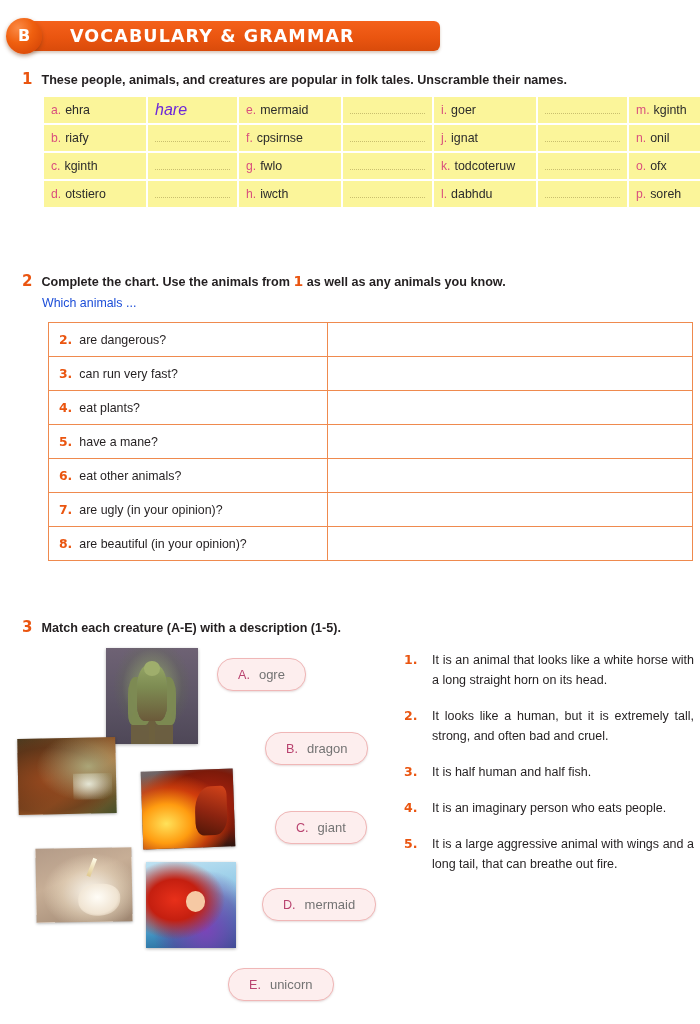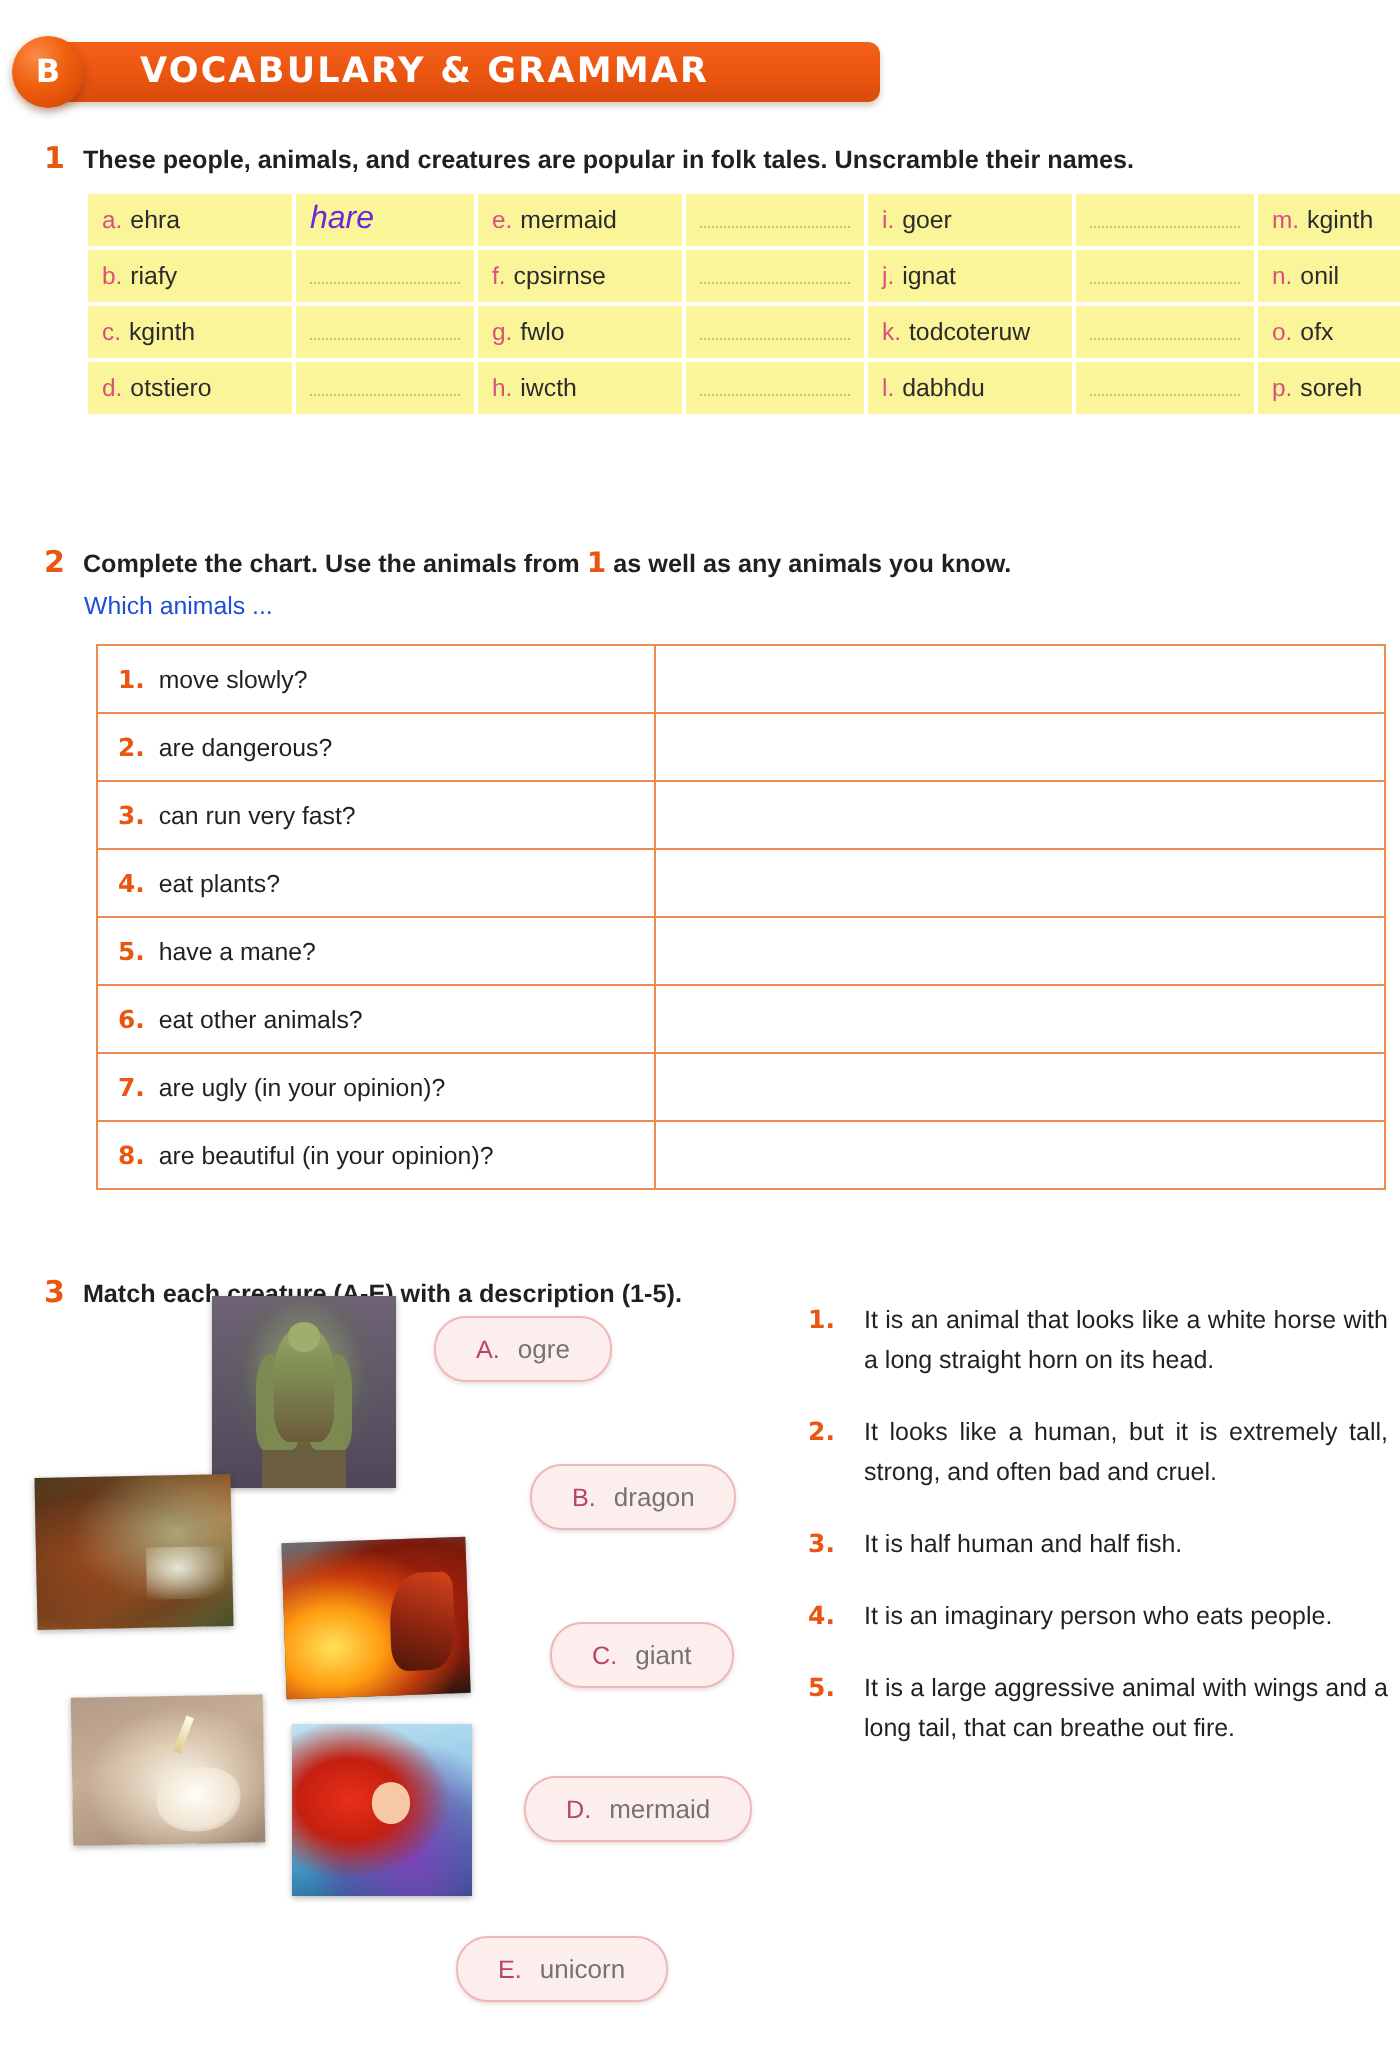--- a/index.html
+++ b/index.html
@@ -160,21 +160,21 @@
   .chart-table td.q { width: 262px; }
   .q-num {
     color: #ea5510;
     font-weight: bold;
     font-family: "DejaVu Sans", sans-serif;
     font-size: 12.4px;
     margin-right: 7px;
   }
 
   
-  #ex3-head { left: 22px; top: 618px; margin-top: 19px; }
+  #ex3-head { left: 22px; top: 618px; }
 
   .creature-img {
     position: absolute;
     box-shadow: 0 1px 3px rgba(0,0,0,0.3);
     overflow: hidden;
   }
   
   #img-ogre {
     left: 106px; top: 648px; width: 92px; height: 96px;
     background:
@@ -373,24 +373,20 @@
 </table>
 
 <div class="ex-head" id="ex2-head">
   <span class="ex-num">2</span><span>Complete the chart. Use the animals from</span>&nbsp;<span class="inline-num">1</span>&nbsp;<span>as well as any animals you know.</span>
 </div>
 <div id="ex2-sub">Which animals ...</div>
 
 <table class="chart-table">
   <tbody>
     <tr>
-      <td class="q"><span class="q-num">1.</span><span>move slowly?</span></td>
-      <td><span></span></td>
-    </tr>
-    <tr>
       <td class="q"><span class="q-num">2.</span><span>are dangerous?</span></td>
       <td><span></span></td>
     </tr>
     <tr>
       <td class="q"><span class="q-num">3.</span><span>can run very fast?</span></td>
       <td><span></span></td>
     </tr>
     <tr>
       <td class="q"><span class="q-num">4.</span><span>eat plants?</span></td>
       <td><span></span></td>

